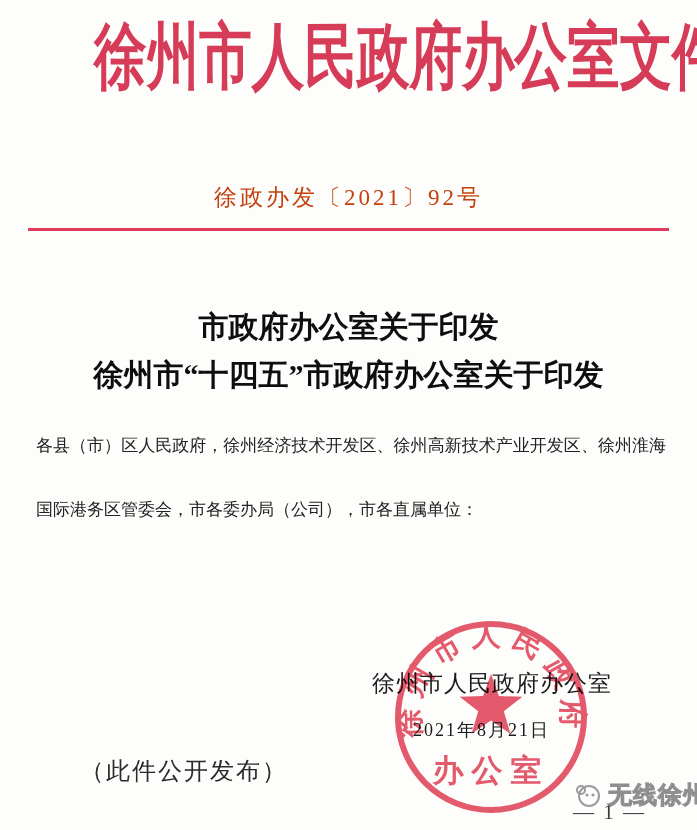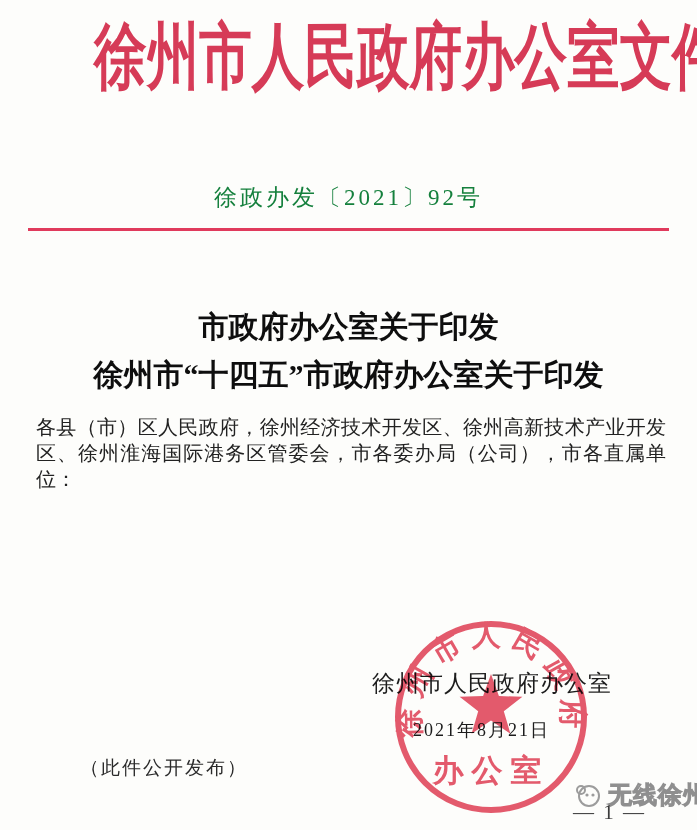--- a/index.html
+++ b/index.html
@@ -29,21 +29,21 @@
     line-height: 1.15;
   }
   .doc-number {
     position: absolute;
     top: 182px;
     left: 0;
     width: 697px;
     text-align: center;
     font-size: 23px;
     letter-spacing: 3px;
-    color: #15803d;
+    color: #c2410c;
   }
   .red-line {
     position: absolute;
     top: 228px;
     left: 28px;
     width: 641px;
     height: 3px;
     background: #e03a5c;
   }
   .doc-title {
@@ -55,22 +55,22 @@
     font-weight: bold;
     font-size: 30px;
     line-height: 48px;
     color: #0e0e0e;
   }
   .body-text {
     position: absolute;
     top: 414px;
     left: 36px;
     width: 630px;
-    font-size: 20px;
-    line-height: 26px;
+    font-size: 17px;
+    line-height: 64px;
     text-align: justify;
     color: #222222;
   }
   .body-text p.indent { text-indent: 2em; }
   .signature-org {
     position: absolute;
     top: 668px;
     left: 372px;
     font-size: 23px;
     letter-spacing: 1px;
@@ -93,21 +93,21 @@
     width: 200px;
     height: 200px;
     z-index: 3;
     opacity: 0.9;
     mix-blend-mode: multiply;
   }
   .public-note {
     position: absolute;
     top: 755px;
     left: 80px;
-    font-size: 19px;
+    font-size: 24px;
     letter-spacing: 2px;
     color: #2a2a2a;
   }
   .watermark {
     position: absolute;
     top: 779px;
     left: 574px;
     display: flex;
     align-items: center;
     gap: 6px;

